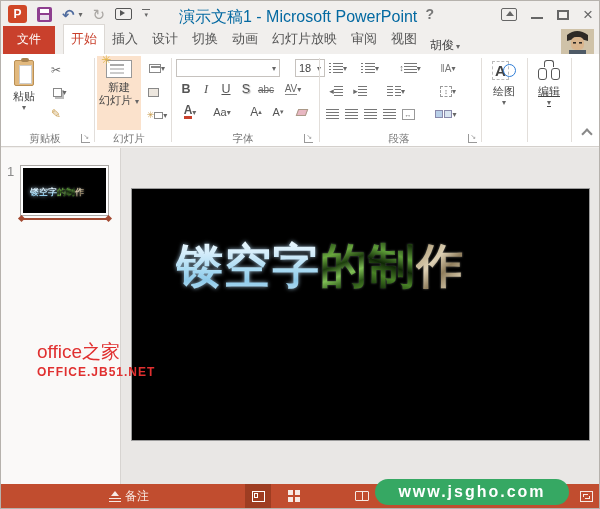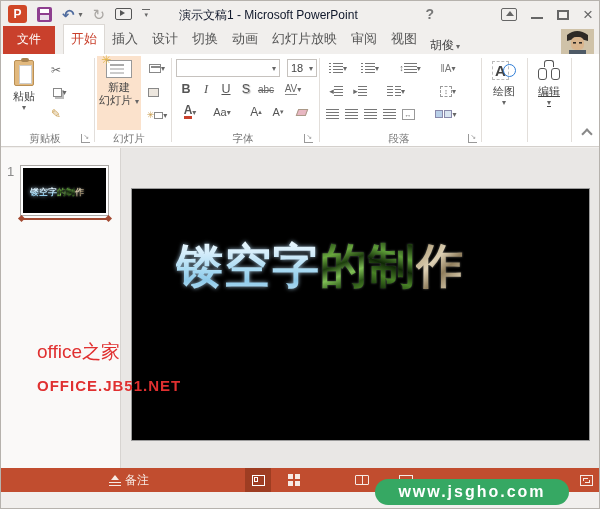--- a/index.html
+++ b/index.html
@@ -15,21 +15,21 @@
   .floppy i { position:absolute; left:3px; top:2px; width:9px; height:4px; background:#fff; }
   .floppy b { position:absolute; left:3px; top:8px; width:9px; height:5px; background:#E9E2EC; }
   .undo { color:#4F6B9E; font-size:15px; line-height:15px; font-weight:bold; }
   .redo { color:#A9A6A2; font-size:15px; line-height:15px; }
   .tinycaret { font-size:8px; color:#666; margin-left:-6px; }
   .qmon { width:17px; height:12px; border:1.5px solid #555; border-radius:2px; position:relative; }
   .qmon i { position:absolute; left:4px; top:1px; width:0; height:0; border-left:5px solid #555; border-top:3px solid transparent; border-bottom:3px solid transparent; }
   .qat-more { display:flex; flex-direction:column; align-items:center; }
   .qat-more u { width:8px; height:1.5px; background:#666; text-decoration:none; margin-bottom:1px; }
   .qat-more span { font-size:7px; color:#666; }
-  #title-text { position:absolute; top:6px; left:178px; font-size:12px; color:#0f172a; }
+  #title-text { position:absolute; top:6px; left:178px; font-size:16px; color:#0369a1; }
   .wincontrols { position:absolute; top:0; right:6px; height:27px; display:flex; align-items:center; gap:14px; }
   .help-glyph { color:#777; font-size:14px; font-weight:bold; position:absolute; top:5px; right:165px; }
   .ribopt { width:16px; height:13px; border:1.5px solid #666; border-radius:2px; position:relative; }
   .ribopt i { position:absolute; left:4px; top:2px; width:0; height:0; border-bottom:5px solid #666; border-left:4px solid transparent; border-right:4px solid transparent; }
   .minbtn { width:12px; height:2px; background:#666; margin-top:6px; }
   .maxbtn { width:12px; height:10px; border:2px solid #666; }
   .closebtn { color:#666; font-size:17px; line-height:14px; }
 
   
   #tabrow { position:absolute; left:0; top:27px; width:100%; height:26px; background:#F1EFED; display:flex; align-items:flex-end; }
@@ -95,27 +95,27 @@
   .tchar { -webkit-background-clip:text; background-clip:text; color:transparent; display:inline-block; }
   .tex-blue { background-image:linear-gradient(180deg,#f4fcff 0%,#d3ecfa 30%,#a9daf2 55%,#8ecaea 72%,#c9e9f9 100%); filter:drop-shadow(0 0 2px rgba(190,228,255,.75)); }
   .tex-green { background-image:linear-gradient(160deg,#7db84e 0%,#2f5d1a 15%,#6aa83e 30%,#1d3d0e 45%,#7fbf55 60%,#2a5516 75%,#568f2e 90%,#1e400f 100%); filter:drop-shadow(0 0 1px rgba(220,255,220,.35)); }
   .tex-green2 { background-image:linear-gradient(200deg,#4e8a2c 0%,#16300a 16%,#5d9c38 34%,#0f2606 50%,#498227 66%,#1a3a0c 82%,#3e7020 100%); filter:drop-shadow(0 0 1px rgba(220,255,220,.3)); }
   .tex-stone { background-image:linear-gradient(135deg,#ece2cc 0%,#b9a884 20%,#ddd0b4 40%,#8f7d5c 58%,#d3c5a6 78%,#a4916e 100%); filter:drop-shadow(0 0 1px rgba(255,250,230,.4)); }
   #thumb .tchar { font-weight:bold; font-size:9px; }
 
   
   #wm-left { position:absolute; left:36px; top:338px; z-index:40; }
   #wm-left .l1 { color:#E03030; font-size:19px; font-family:"Liberation Sans",sans-serif; }
-  #wm-left .l2 { color:#E03030; font-size:15px; font-weight:bold; letter-spacing:1px; margin-top:12px; }
+  #wm-left .l2 { color:#E03030; font-size:12px; font-weight:bold; letter-spacing:1px; margin-top:0; }
   #wm-right-title { position:absolute; left:366px; top:440px; z-index:60; color:#2FB36A; font-size:33px; font-weight:bold; letter-spacing:2px; white-space:nowrap;
      text-shadow:-1px -1px 0 #fff,1px -1px 0 #fff,-1px 1px 0 #fff,1px 1px 0 #fff,0 2px 3px rgba(0,0,0,.25); }
   #wm-right-pill { position:absolute; left:374px; top:478px; z-index:60; width:194px; height:26px; background:#36A863; border-radius:13px; display:flex; align-items:center; justify-content:center; color:#fff; font-weight:bold; font-size:16px; letter-spacing:2px; }
 
   
-  #statusbar { position:absolute; left:0; bottom:16px; width:100%; height:24px; background:#C14D2F; display:flex; align-items:center; color:#F7EAE4; font-size:12px; }
+  #statusbar { position:absolute; left:0; bottom:0; width:100%; height:24px; background:#C14D2F; display:flex; align-items:center; color:#F7EAE4; font-size:12px; }
   .sb-item { display:flex; align-items:center; gap:4px; position:absolute; top:0; height:24px; }
   .ic-notes { width:12px; height:10px; position:relative; }
   .ic-notes i { position:absolute; left:2px; top:0; width:0; height:0; border-bottom:5px solid #F7EAE4; border-left:4px solid transparent; border-right:4px solid transparent; }
   .ic-notes b { position:absolute; left:0; bottom:2px; width:12px; height:1.5px; background:#F7EAE4; box-shadow:0 3px 0 #F7EAE4; }
   .ic-comment { width:12px; height:9px; background:#F7EAE4; border-radius:2px; position:relative; }
   .ic-comment i { position:absolute; left:2px; bottom:-3px; width:0; height:0; border-top:4px solid #F7EAE4; border-right:4px solid transparent; }
   .viewbox { width:26px; height:24px; display:flex; align-items:center; justify-content:center; }
   .viewbox.active { background:#9E3D22; }
   .ic-normal { width:13px; height:11px; border:1.5px solid #fff; position:relative; }
   .ic-normal i { position:absolute; left:1px; top:1px; width:4px; height:5px; border:1px solid #fff; }
@@ -233,21 +233,21 @@
         <span style="width:9px;height:7px;border:1px solid #888;"></span>
         <span class="caret">▾</span>
       </div>
     <div class="glabel" style="left:98px;width:60px;">幻灯片</div>
     <div class="gsep" style="left:170px;"></div>
 
     <div class="combo" style="left:175px;top:5px;width:104px;">
         <span></span>
         <span class="caret">▾</span>
       </div>
-    <div class="combo" style="left:286px;top:5px;width:30px;">
+    <div class="combo" style="left:294px;top:5px;width:30px;">
         <span>18</span>
         <span class="caret">▾</span>
       </div>
     <div class="mi" style="left:176px;top:27px;">
         <span class="fmt b">B</span>
       </div>
     <div class="mi" style="left:196px;top:27px;">
         <span class="fmt i">I</span>
       </div>
     <div class="mi" style="left:216px;top:27px;">

